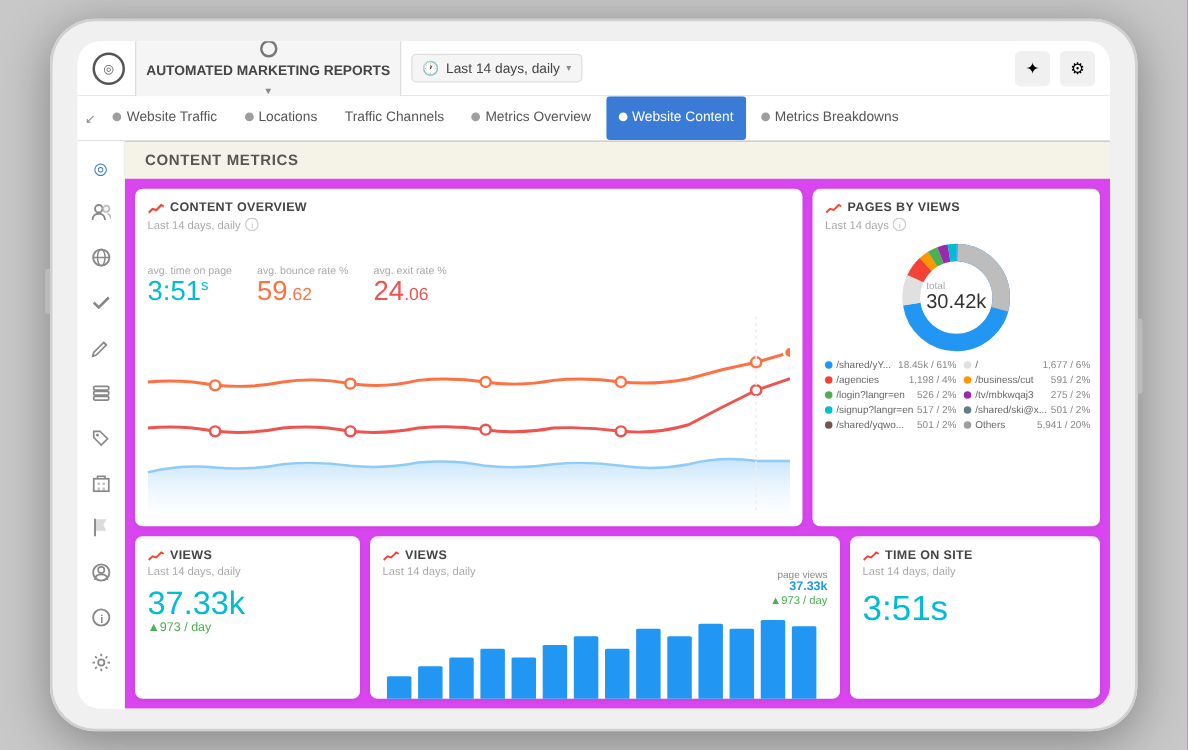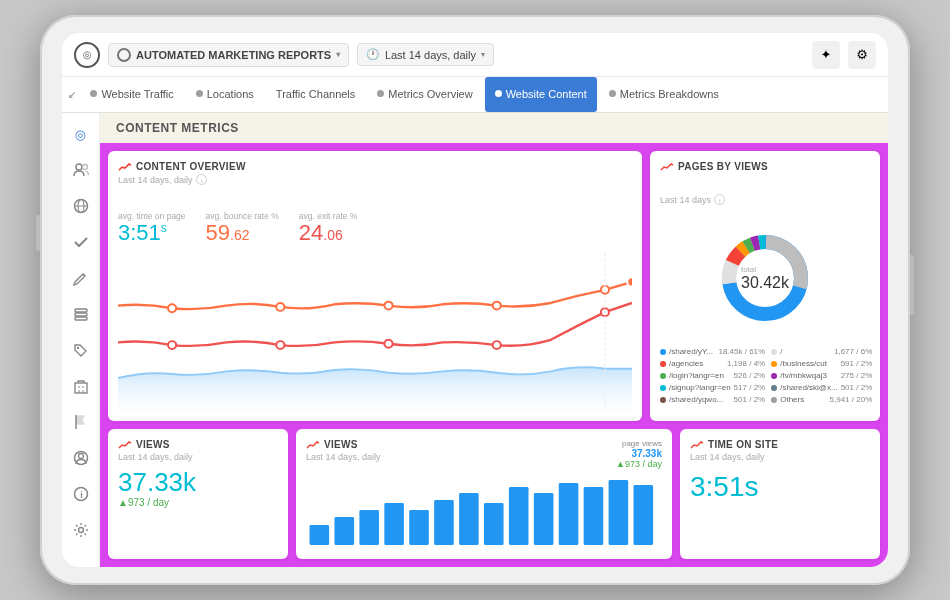--- a/index.html
+++ b/index.html
@@ -73,20 +73,21 @@
       display: flex;
       align-items: center;
       gap: 5px;
       background: #f5f5f5;
       border: 1px solid #ddd;
       border-radius: 4px;
       padding: 4px 8px;
       font-size: 11px;
       font-weight: 600;
       color: #444;
+      flex-direction: column;
     }
 
     .report-selector .dot-icon {
       width: 14px;
       height: 14px;
       border-radius: 50%;
       border: 2px solid #777;
       display: inline-block;
     }
 
@@ -311,21 +312,20 @@
       position: relative;
       overflow: hidden;
     }
 
     
     .pages-card {
       width: 230px;
       flex-shrink: 0;
       display: flex;
       flex-direction: column;
-      gap: 20px;
     }
 
     .donut-container {
       display: flex;
       align-items: center;
       justify-content: center;
       margin: 8px 0 4px 0;
     }
 
     .donut-wrap {
@@ -418,20 +418,21 @@
     
     .chart-svg {
       width: 100%;
       height: 100%;
     }
 
     .page-views-label {
       font-size: 8px;
       color: #888;
       text-align: right;
+      margin-top: 16px;
     }
 
     .page-views-val {
       font-size: 10px;
       color: #2196f3;
       font-weight: 600;
       text-align: right;
     }
 
     .page-views-sub {

